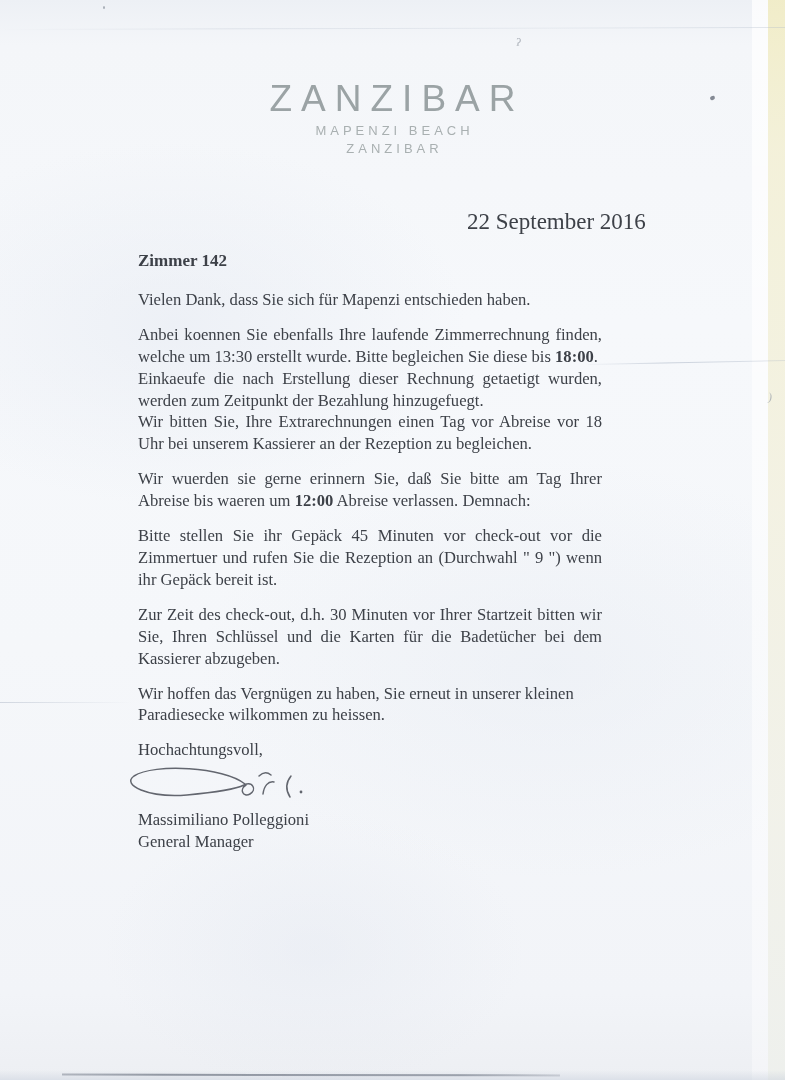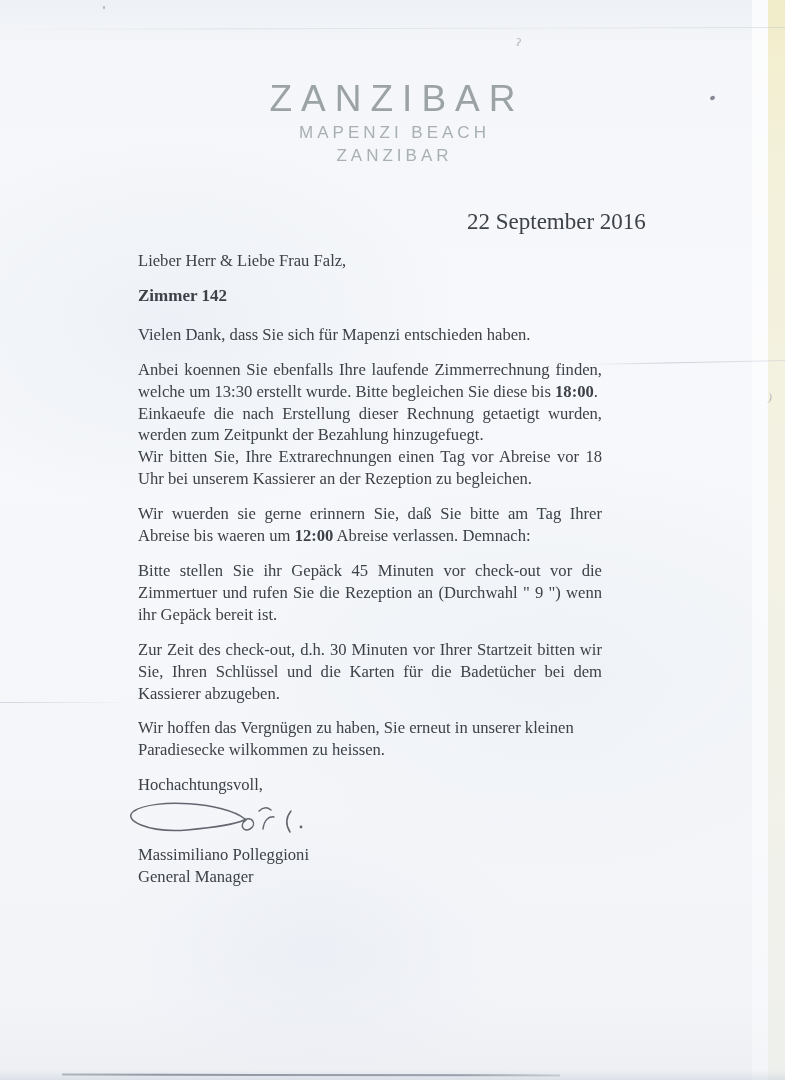--- a/index.html
+++ b/index.html
@@ -59,21 +59,21 @@
   }
   
   .letterhead{position:absolute;left:0;top:78px;width:100%;text-align:center;}
   .logo-name{
     font-family:"Liberation Sans","DejaVu Sans",sans-serif;
     font-size:37px;font-weight:400;letter-spacing:9px;
     color:var(--logo-gray);text-indent:9px;
   }
   .logo-sub{
     font-family:"Liberation Sans","DejaVu Sans",sans-serif;
-    font-size:17px;letter-spacing:4px;color:#a9b0b1;
+    font-size:13px;letter-spacing:4px;color:#a9b0b1;
     margin-top:3px;text-indent:4px;
   }
   
   .dateline{position:absolute;left:467px;top:209px;font-size:23px;}
   .letter-body{position:absolute;left:138px;top:250px;width:464px;font-size:16.6px;line-height:21.9px;}
   .letter-body p{margin:0 0 13px 0;}
   .letter-body p.justify{text-align:justify;}
   .greeting{margin-bottom:12px;}
   .subject{font-weight:bold;font-size:17px;margin:0 0 17px 0 !important;}
   .bold{font-weight:bold;}
@@ -101,21 +101,20 @@
 
   <div class="letterhead">
     <div class="logo-name">ZANZIBAR</div>
     <div class="logo-sub">MAPENZI BEACH</div>
     <div class="logo-sub">ZANZIBAR</div>
   </div>
 
   <div class="dateline">22 September 2016</div>
 
   <div class="letter-body">
-    <p class="greeting">Lieber Herr  &amp; Liebe Frau Falz,</p>
     <p class="subject">Zimmer 142</p>
 
     <div id="paragraphs">
         <p><span>Vielen Dank, dass Sie sich für Mapenzi entschieden haben.</span></p>
         <p class="justify"><span>Anbei koennen Sie ebenfalls Ihre laufende Zimmerrechnung finden, welche um 13:30 erstellt wurde. Bitte begleichen Sie diese bis </span><span class="bold">18:00</span><span>.</span><br><span>Einkaeufe die nach Erstellung dieser Rechnung getaetigt wurden, werden zum Zeitpunkt der Bezahlung hinzugefuegt.</span><br><span>Wir bitten Sie, Ihre Extrarechnungen einen Tag vor Abreise vor 18 Uhr bei unserem Kassierer an der Rezeption zu begleichen.</span></p>
         <p class="justify"><span>Wir wuerden sie gerne erinnern Sie, daß Sie bitte am Tag Ihrer Abreise bis waeren um </span><span class="bold">12:00</span><span> Abreise verlassen. Demnach:</span></p>
         <p class="justify"><span>Bitte stellen Sie ihr Gepäck 45 Minuten vor check-out vor die Zimmertuer und rufen Sie die Rezeption an (Durchwahl " 9 ") wenn ihr Gepäck bereit ist.</span></p>
         <p class="justify"><span>Zur Zeit des check-out, d.h. 30 Minuten vor Ihrer Startzeit bitten wir Sie, Ihren Schlüssel und die Karten für die Badetücher bei dem Kassierer abzugeben.</span></p>
         <p><span>Wir hoffen das Vergnügen zu haben, Sie erneut in unserer kleinen Paradiesecke wilkommen zu heissen.</span></p>
       </div>

